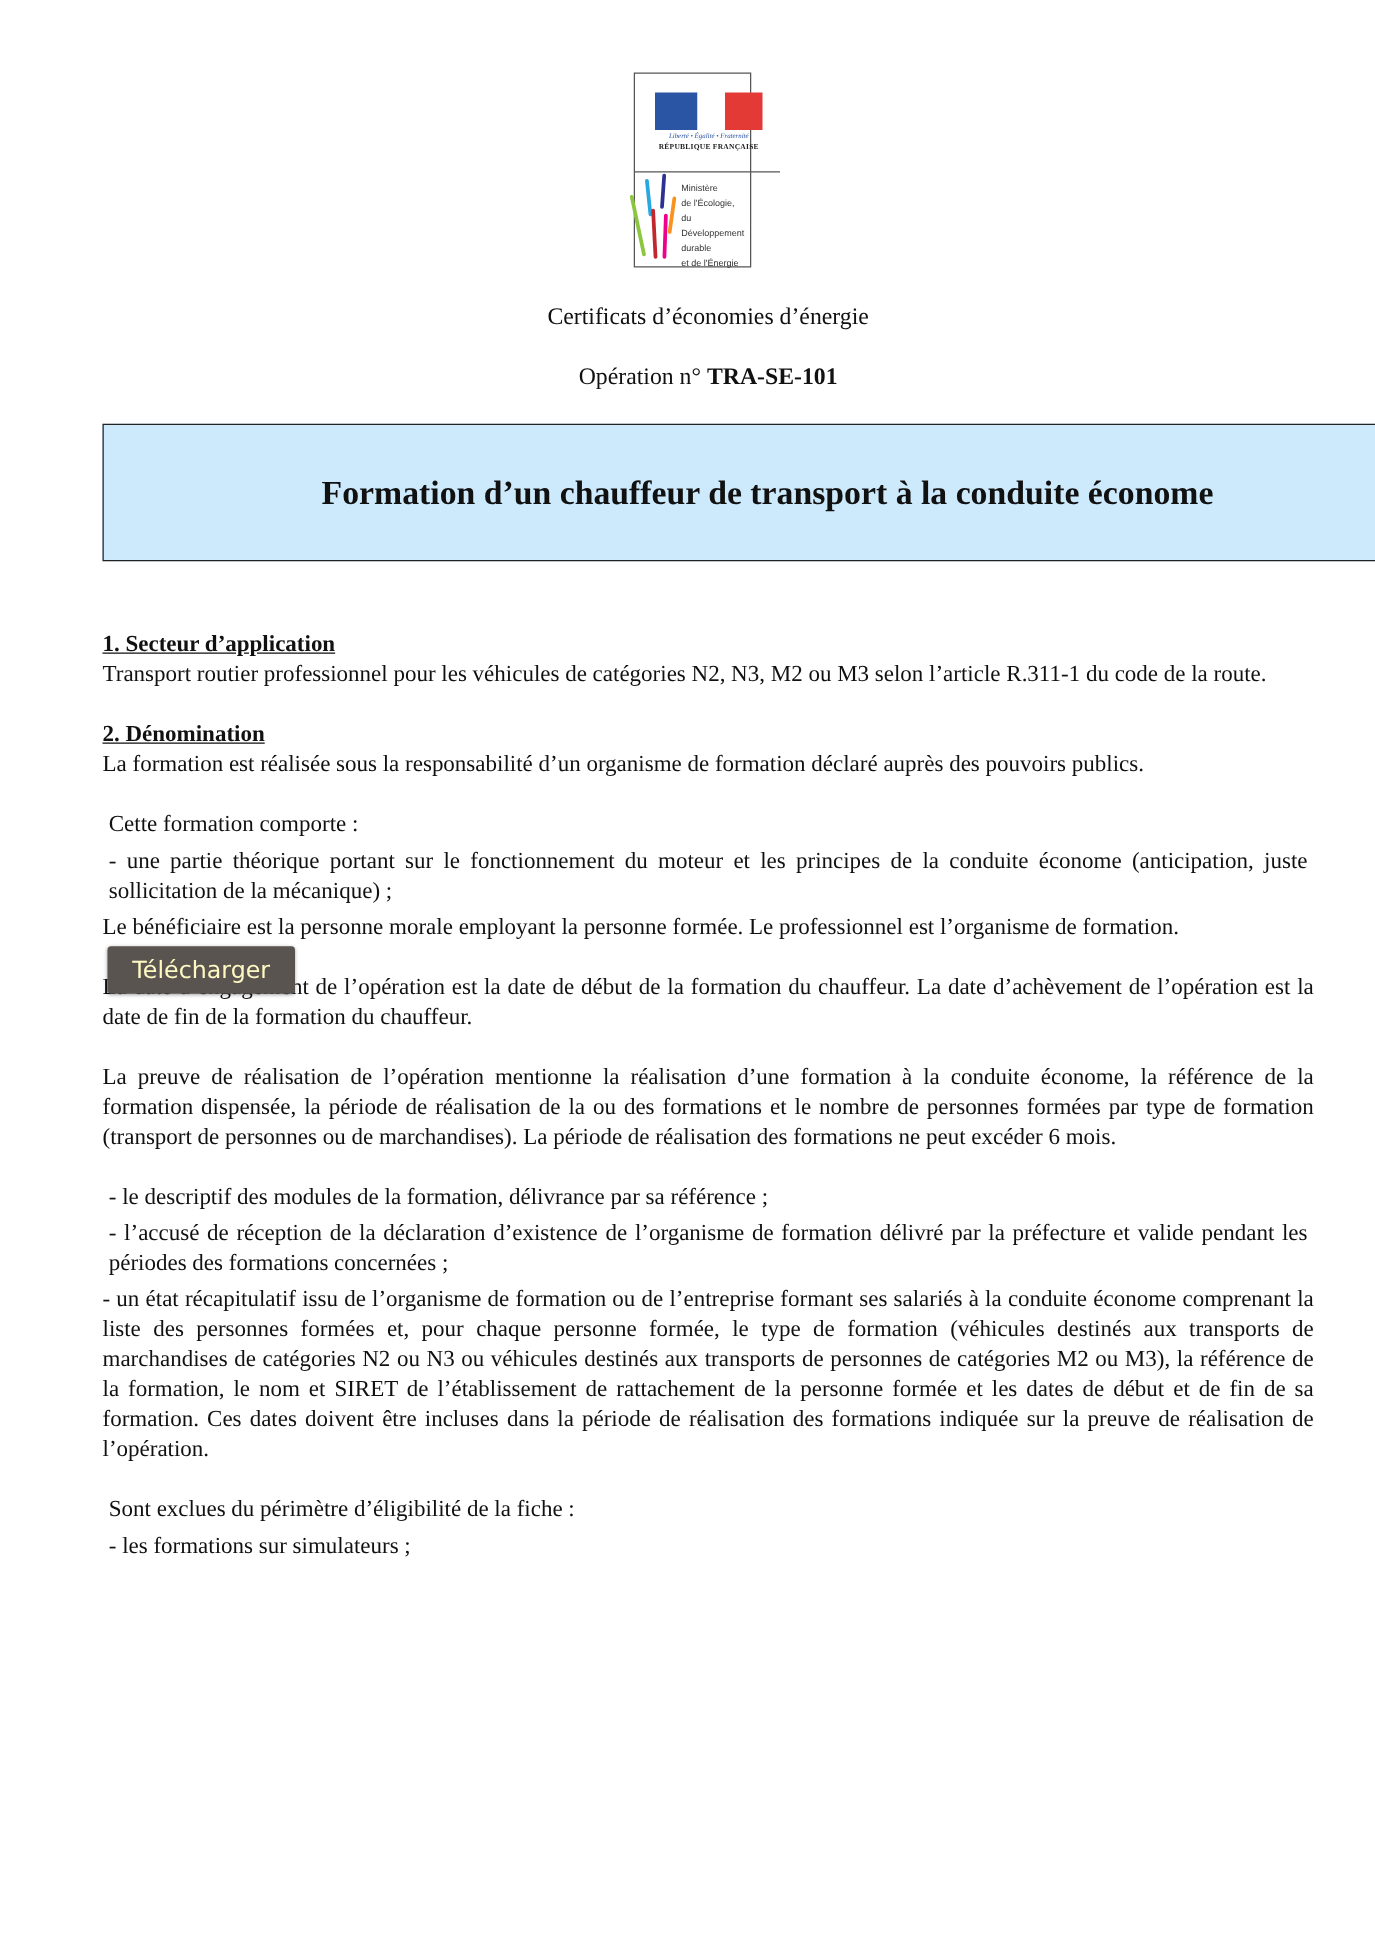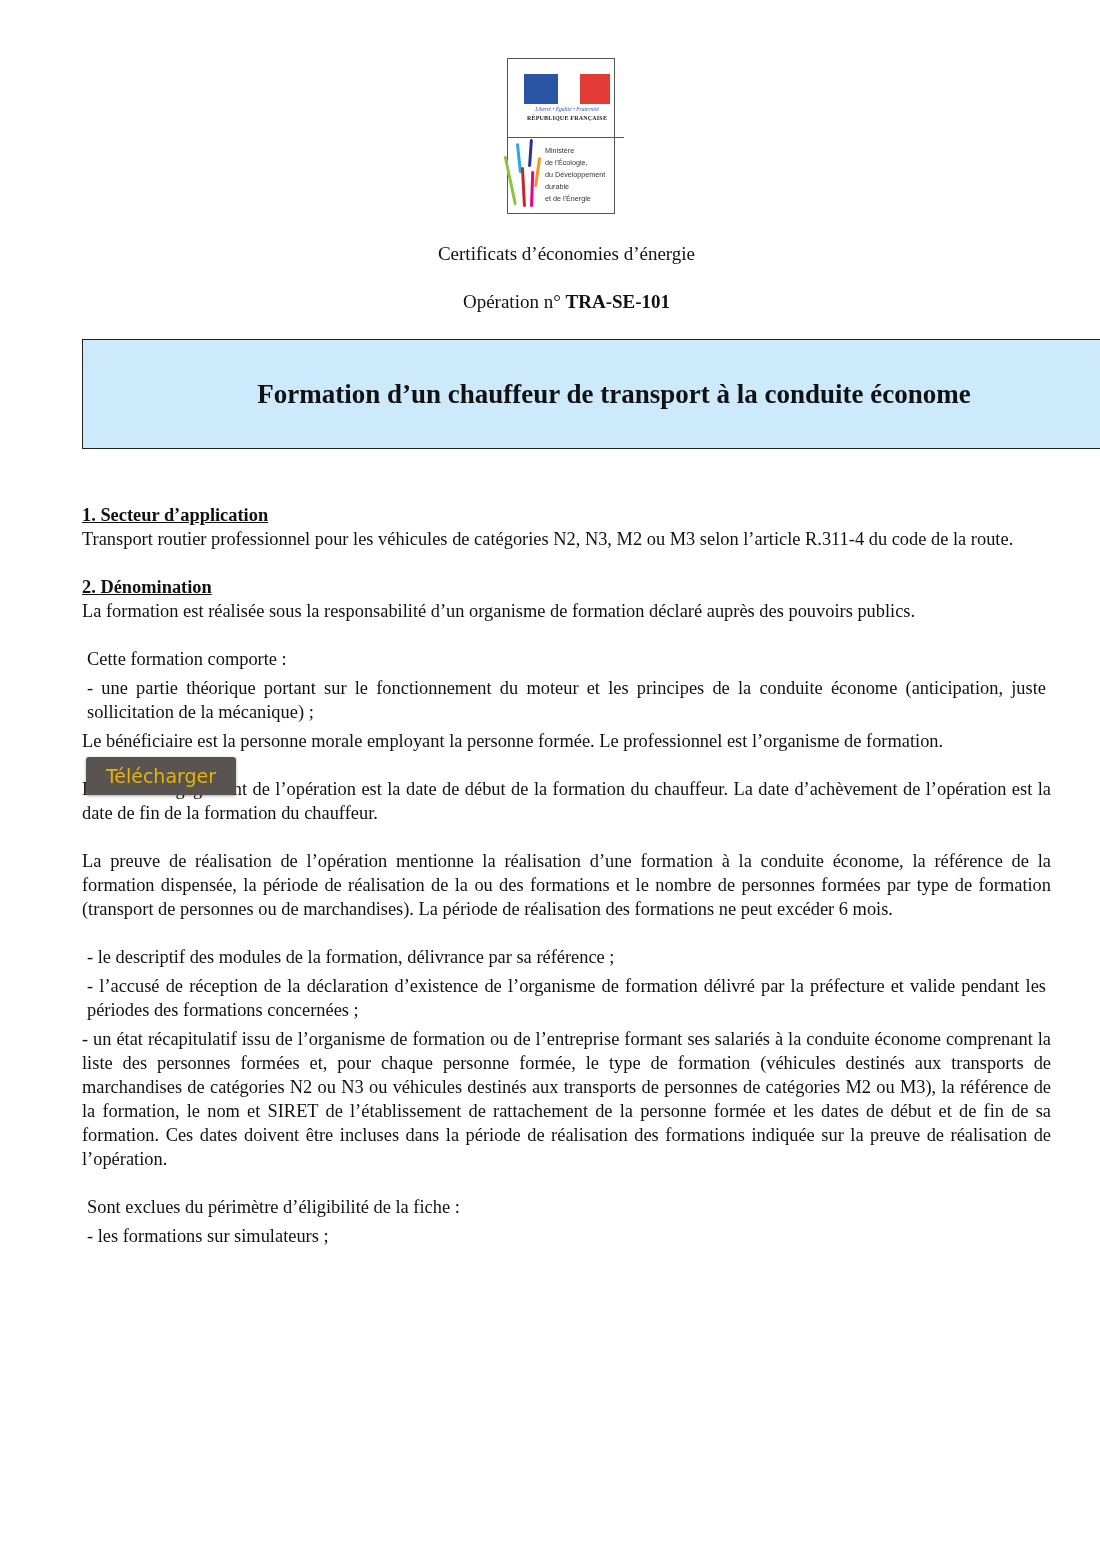--- a/index.html
+++ b/index.html
@@ -1,18 +1,18 @@
 <!DOCTYPE html>
 <html><head>
 <meta charset="utf-8">
 <style>
   html, body { margin: 0; padding: 0; background: #ffffff; }
   body { width: 1100px; height: 1568px; position: relative; overflow: hidden;
          font-family: "Liberation Serif", serif; color: #111; }
-  .logo { position: absolute; left: 507px; top: 58px; width: 108px; height: 156px;
+  .logo { position: absolute; left: 507px; top: 58px; width: 94px; height: 156px;
           border: 1px solid #555; box-sizing: border-box; background: #fff; }
   .logo-top { position: absolute; left: 0; top: 0; width: 116px; height: 78px; border-bottom: 1px solid #555; }
   .flag-blue { position: absolute; left: 16px; top: 15px; width: 34px; height: 30px; background: #2a55a4; }
   .flag-white { position: absolute; left: 50px; top: 15px; width: 22px; height: 30px; background: #fff; }
   .flag-red { position: absolute; left: 72px; top: 15px; width: 30px; height: 30px; background: #e43a36; }
   .motto { position: absolute; left: 6px; top: 47px; width: 106px; text-align: center;
            font-family: "Liberation Serif", serif; font-style: italic; font-size: 5.5px; color: #2a55a4; }
   .rf { position: absolute; left: 6px; top: 56px; width: 106px; text-align: center;
         font-family: "Liberation Serif", serif; font-weight: bold; font-size: 6px; color: #222; letter-spacing: .2px; }
   .ministry { position: absolute; left: 37px; top: 86px; font-family: "Liberation Sans", sans-serif;
@@ -27,21 +27,21 @@
                box-sizing: border-box; border: 1px solid #222; background: #cdeafd;
                display: flex; align-items: center; justify-content: center; }
   .title-box h1 { margin: 0; font-size: 27px; font-weight: bold; letter-spacing: 0; }
 
   .content { position: absolute; left: 82px; top: 503px; width: 969px; font-size: 18.4px; line-height: 24px; }
   .content p { margin: 0 0 24px 0; text-align: justify; }
   .content p.tight { margin: 5px; }
   .content h2 { margin: 0; font-size: 18.4px; font-weight: bold; text-decoration: underline; line-height: 24px; }
 
   .tooltip { position: absolute; left: 86px; top: 757px; width: 150px; height: 38px;
-             background: #595450; color: #eab308; border-radius: 3px;
+             background: #595450; color: #fef9c3; border-radius: 3px;
              font-family: "DejaVu Sans", sans-serif; font-size: 19px;
              display: flex; align-items: center; justify-content: center;
              box-shadow: 0 1px 3px rgba(0,0,0,.35); }
 </style>
 </head>
 <body>
 
 <div class="logo">
   <div class="logo-top">
     <div class="flag-blue"></div>
@@ -72,21 +72,21 @@
   <span>Opération n°</span>
   <b>TRA-SE-101</b>
 </div>
 
 <div class="title-box">
   <h1>Formation d’un chauffeur de transport à la conduite économe</h1>
 </div>
 
 <div class="content">
   <h2>1. Secteur d’application</h2>
-  <p>Transport routier professionnel pour les véhicules de catégories N2, N3, M2 ou M3 selon l’article R.311-4 du code de la route.</p>
+  <p>Transport routier professionnel pour les véhicules de catégories N2, N3, M2 ou M3 selon l’article R.311-1 du code de la route.</p>
 
   <h2>2. Dénomination</h2>
 
   <p>La formation est réalisée sous la responsabilité d’un organisme de formation déclaré auprès des pouvoirs publics.</p>
 
   <p class="tight">Cette formation comporte :</p>
   <p class="tight"><span>- une partie théori</span><span>que portant sur le fonctionnement du moteur et les principes de la conduite économe (anticipation, juste sollicitation de la mécanique) ;</span></p>
 
   <p>Le bénéficiaire est la personne morale employant la personne formée. Le professionnel est l’organisme de formation.</p>
   <p>La date d’engagement de l’opération est la date de début de la formation du chauffeur. La date d’achèvement de l’opération est la date de fin de la formation du chauffeur.</p>

